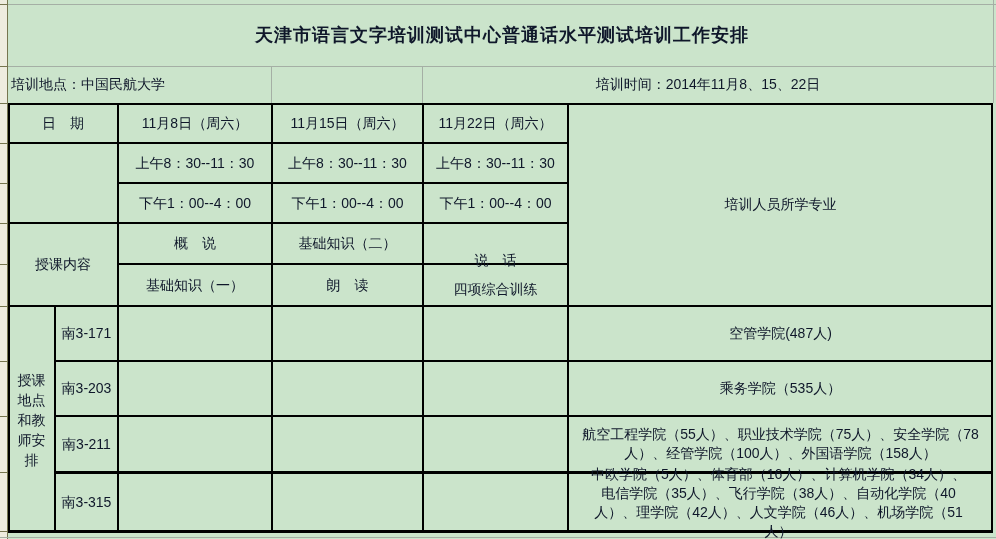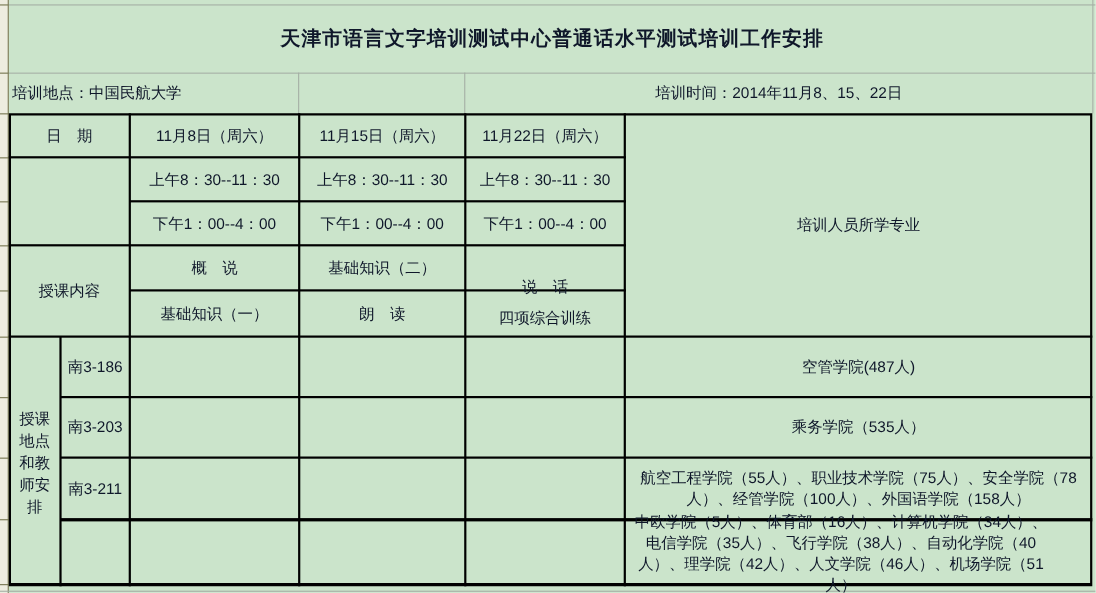--- a/index.html
+++ b/index.html
@@ -132,35 +132,36 @@
   <div class="cell" style="left:118px;top:264px;width:154px;height:42px">基础知识（一）</div>
   <div class="cell" style="left:272px;top:264px;width:151px;height:42px">朗　读</div>
   <div class="cell" style="left:423px;top:264px;width:145px;height:50px">四项综合训练</div>
 
   <div class="cell" style="left:568px;top:103px;width:425px;height:203px">培训人员所学专业</div>
 
   <div class="cell vertical-label" style="left:8px;top:306px;width:47px;height:227px;padding:0">
     <span class="inner">授课地点和教师安排</span>
   </div>
 
-  <div class="cell" style="left:55px;top:306px;width:63px;height:55px">南3-186</div>
+  <div class="cell" style="left:55px;top:306px;width:63px;height:55px">南3-171</div>
   <div class="cell" style="left:55px;top:361px;width:63px;height:55px">南3-203</div>
   <div class="cell" style="left:55px;top:416px;width:63px;height:56px">南3-211</div>
+  <div class="cell" style="left:55px;top:472px;width:63px;height:61px">南3-315</div>
 
   <div class="cell" style="left:118px;top:306px;width:154px;height:55px"></div>
   <div class="cell" style="left:272px;top:306px;width:151px;height:55px"></div>
   <div class="cell" style="left:423px;top:306px;width:145px;height:55px"></div>
   <div class="cell" style="left:118px;top:361px;width:154px;height:55px"></div>
   <div class="cell" style="left:272px;top:361px;width:151px;height:55px"></div>
   <div class="cell" style="left:423px;top:361px;width:145px;height:55px"></div>
   <div class="cell" style="left:118px;top:416px;width:154px;height:56px"></div>
   <div class="cell" style="left:272px;top:416px;width:151px;height:56px"></div>
   <div class="cell" style="left:423px;top:416px;width:145px;height:56px"></div>
   <div class="cell" style="left:118px;top:472px;width:154px;height:61px"></div>
   <div class="cell" style="left:272px;top:472px;width:151px;height:61px"></div>
   <div class="cell" style="left:423px;top:472px;width:145px;height:61px"></div>
 
   <div class="cell wrap" style="left:568px;top:306px;width:425px;height:55px">空管学院(487人)</div>
   <div class="cell wrap" style="left:568px;top:361px;width:425px;height:55px">乘务学院（535人）</div>
   <div class="cell wrap" style="left:568px;top:416px;width:425px;height:56px">航空工程学院（55人）、职业技术学院（75人）、安全学院（78人）、经管学院（100人）、外国语学院（158人）</div>
-  <div class="cell wrap" style="left:568px;top:472px;width:393px;height:61px">中欧学院（5人）、体育部（16人）、计算机学院（34人）、电信学院（35人）、飞行学院（38人）、自动化学院（40人）、理学院（42人）、人文学院（46人）、机场学院（51人）</div>
+  <div class="cell wrap" style="left:582px;top:472px;width:393px;height:61px">中欧学院（5人）、体育部（16人）、计算机学院（34人）、电信学院（35人）、飞行学院（38人）、自动化学院（40人）、理学院（42人）、人文学院（46人）、机场学院（51人）</div>
 
 </div>
 
 </body></html>

